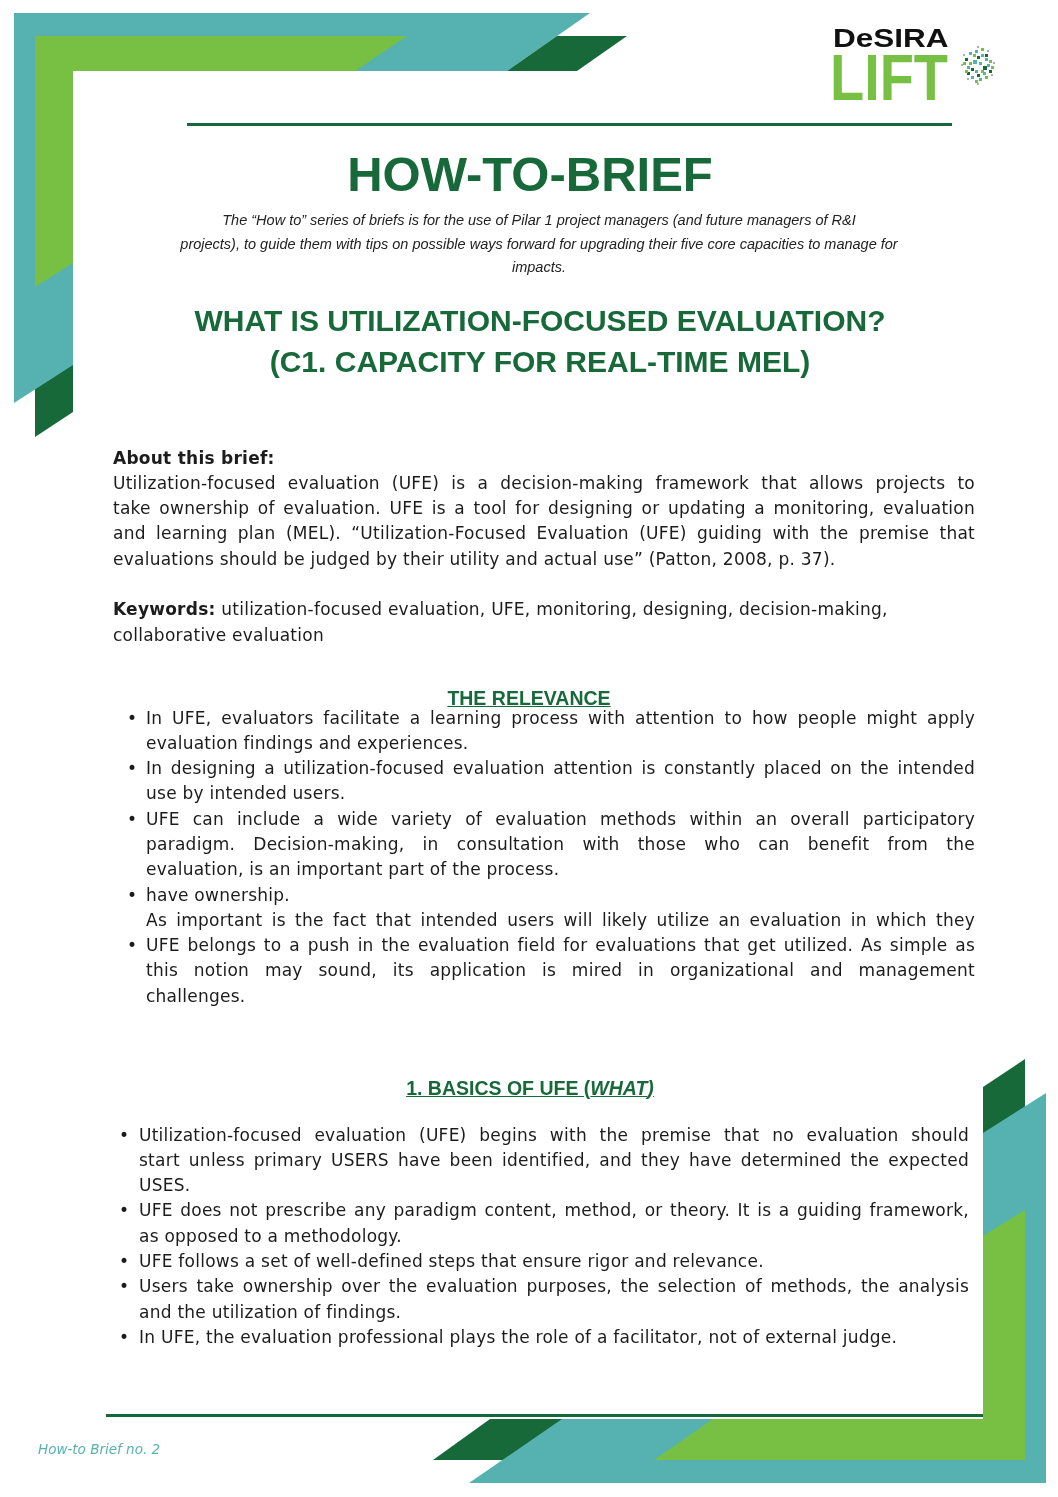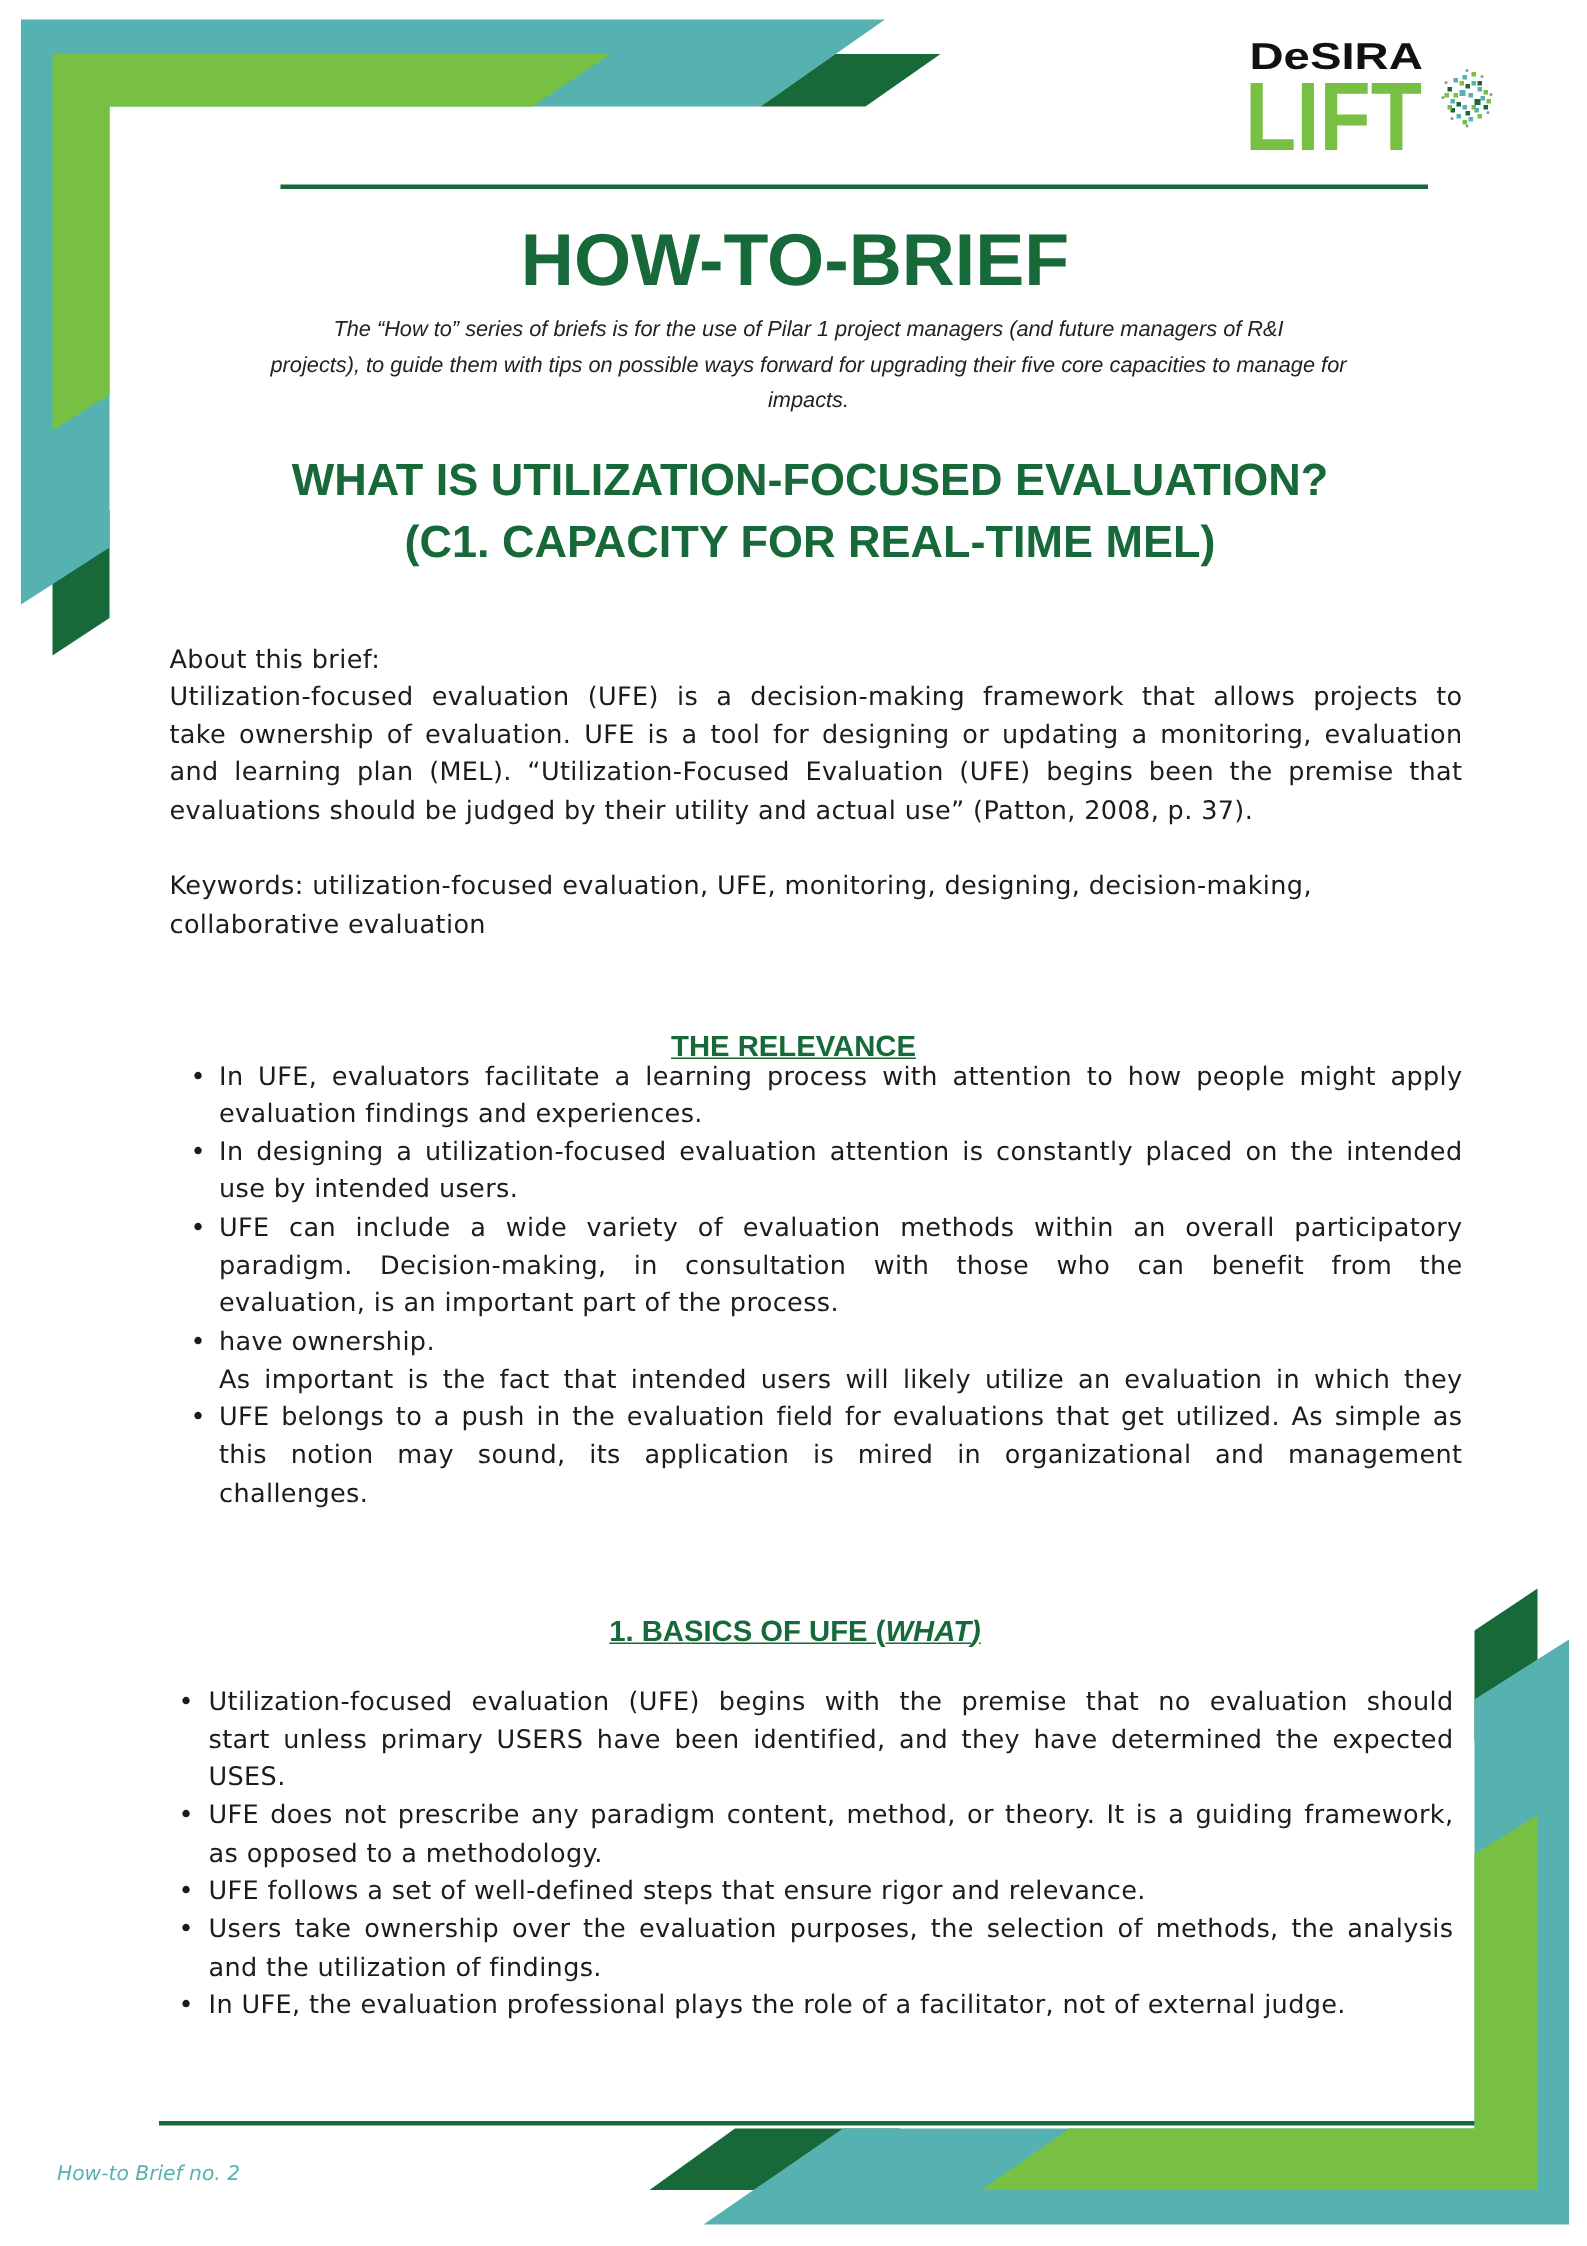--- a/index.html
+++ b/index.html
@@ -72,21 +72,21 @@
     font-family: "DejaVu Sans", sans-serif;
     font-size: 17px;
     line-height: 25.3px;
     letter-spacing: 0.25px;
     color: var(--text);
   }
   .about { left: 113px; width: 862px; top: 427.5px; }
   .ln { display: block; min-height: 25.3px; }
   .ln.j { text-align: justify; text-align-last: justify; }
   .ln.l { text-align: left; text-align-last: left; }
-  .bold { font-weight: normal; }
+  .bold { font-weight: bold; margin-top: 18px; }
 
   .section-heading {
     width: 400px;
     text-align: center;
     font: bold 19.5px/25px "Liberation Sans", sans-serif;
     color: var(--dark);
     white-space: nowrap;
     text-decoration: underline;
   }
   .rel-heading { left: 329px; top: 686px; }
@@ -188,21 +188,21 @@
   </div>
   <div class="abs heading">
     <div>WHAT IS UTILIZATION-FOCUSED EVALUATION?</div>
     <div>(C1. CAPACITY FOR REAL-TIME MEL)</div>
   </div>
 
   <div class="abs body-block about">
     <div class="ln l bold">About this brief:</div>
     <div class="ln j">Utilization-focused evaluation (UFE) is a decision-making framework that allows projects to</div>
     <div class="ln j">take ownership of evaluation. UFE is a tool for designing or updating a monitoring, evaluation</div>
-    <div class="ln j">and learning plan (MEL). “Utilization-Focused Evaluation (UFE) begins been the premise that</div>
+    <div class="ln j">and learning plan (MEL). “Utilization-Focused Evaluation (UFE) guiding with the premise that</div>
     <div class="ln l">evaluations should be judged by their utility and actual use” (Patton, 2008, p. 37).</div>
     <div class="ln l"></div>
     <div class="ln l"><span class="bold">Keywords:</span><span> utilization-focused evaluation, UFE, monitoring, designing, decision-making,</span></div>
     <div class="ln l">collaborative evaluation</div>
   </div>
 
   <div class="abs section-heading rel-heading">THE RELEVANCE</div>
   <ul class="abs body-block blist rel-list">
     <li>
       <span class="bullet">•</span>

